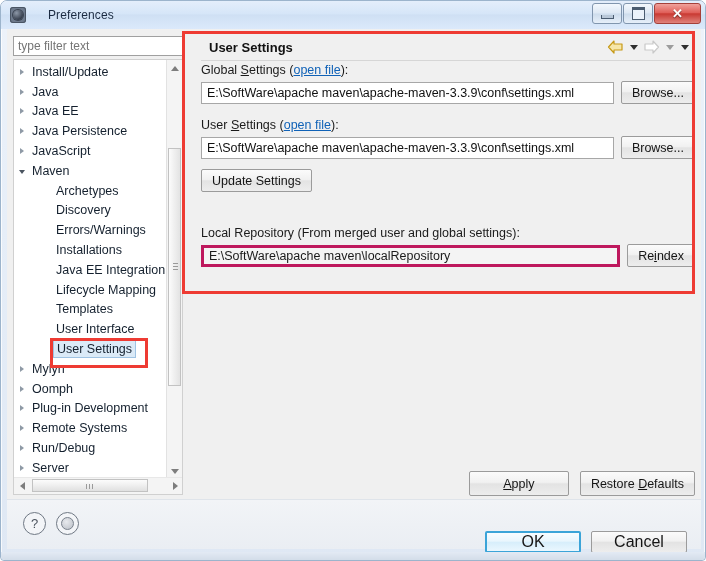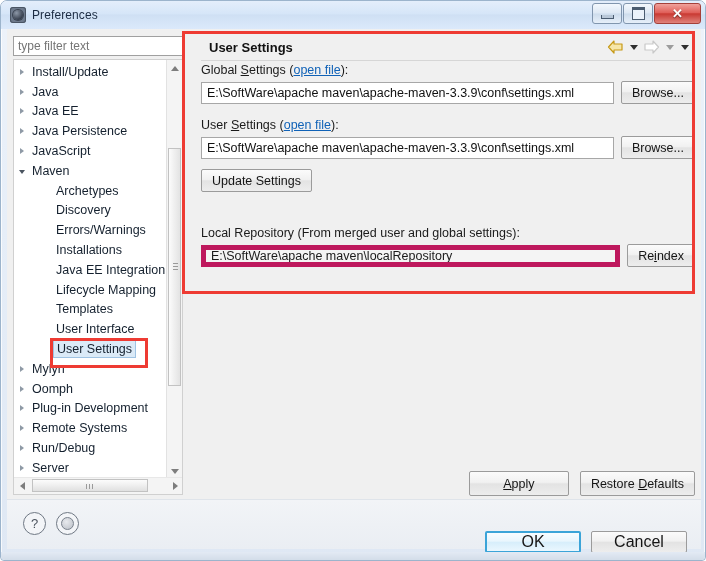--- a/index.html
+++ b/index.html
@@ -46,21 +46,21 @@
     box-shadow: inset 0 0 0 1px #4a5564;
   }
   .title-icon .gear-inner {
     position: absolute; left: 3px; top: 3px;
     width: 10px; height: 10px;
     border-radius: 50%;
     background: radial-gradient(circle at 35% 30%, #8d98a8 0%, #2b3341 80%);
     box-shadow: 0 0 0 1px #3b4452;
   }
   .title-text {
-    margin-left: 6px;
+    margin-left: 22px;
     font-size: 12px;
     color: #1b2b42;
     letter-spacing: .1px;
   }
   .win-buttons {
     position: absolute;
     right: 4px; top: 2px;
     display: flex; align-items: center;
   }
   .win-btn {
@@ -345,21 +345,21 @@
     background: #ffffff;
     font-size: 12.5px;
     color: #101010;
     padding: 2px 5px;
     line-height: 17px;
     font-family: "Liberation Sans", sans-serif;
     outline: none;
   }
   .text-field.readonly {
     background: #f4f4f4;
-    border: 5px solid #be185d;
+    border: 3px solid #be185d;
     color: #1a1a1a;
   }
   .btn {
     box-sizing: border-box;
     height: 23px;
     min-width: 58px;
     padding: 0 10px;
     border: 1px solid #9b9b9b;
     border-radius: 2px;
     background: linear-gradient(to bottom, #fbfbfb 0%, #f1f1f1 45%, #e3e3e3 52%, #ededed 100%);

